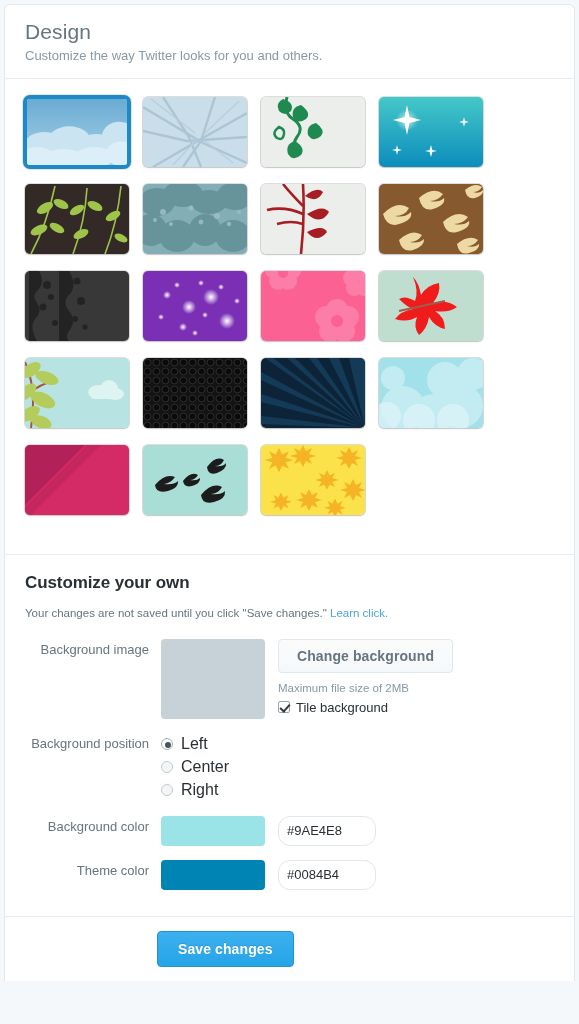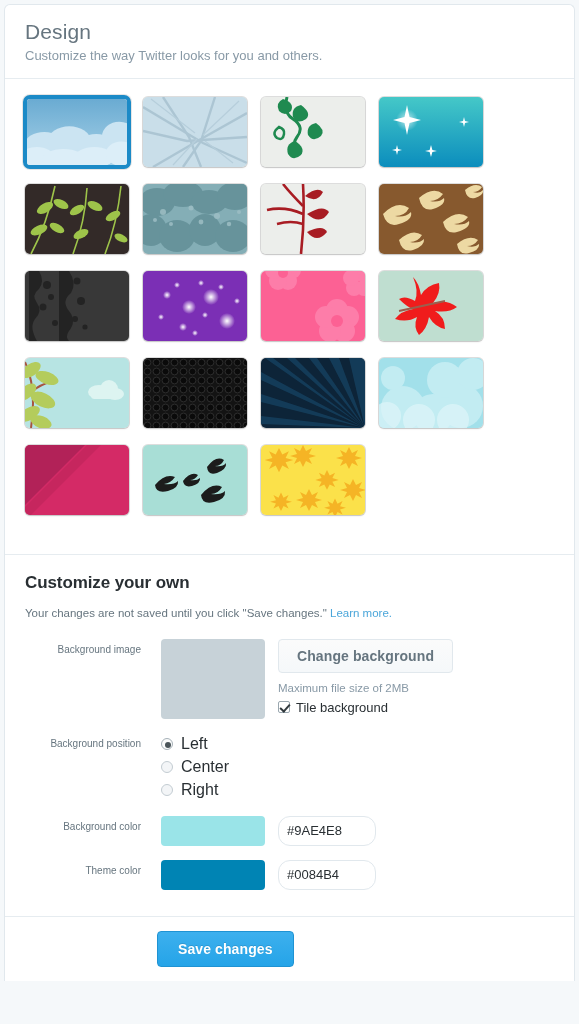--- a/index.html
+++ b/index.html
@@ -96,22 +96,22 @@
   
   .divider { border-top: 1px solid #e6ecf0; }
   .form-row {
     display: flex;
     align-items: flex-start;
     margin-bottom: 14px;
   }
   .form-label {
     width: 136px;
     text-align: right;
-    padding-right: 20px;
-    font-size: 10px;
+    padding-right: 12px;
+    font-size: 13px;
     color: #66757f;
     line-height: 18px;
     padding-top: 2px;
   }
   .form-field { flex: 1; display: flex; align-items: flex-start; }
 
   .bg-preview {
     width: 104px;
     height: 80px;
     background: #c7d2d8;
@@ -680,21 +680,21 @@
               </div>
             </div>
           </div>
         </div>
     </div>
 
     <div class="divider"></div>
 
     <div class="section">
       <h2 class="section-title">Customize your own</h2>
-      <p class="note"><span>Your changes are not saved until you click "Save changes." </span><a class="learn-link" href="#">Learn more.</a></p>
+      <p class="note"><span>Your changes are not saved until you click "Save changes." </span><a class="learn-link" href="#">Learn click.</a></p>
 
       <div class="form-row">
         <div class="form-label">Background image</div>
         <div class="form-field">
           <div class="bg-preview" id="bg-preview" style="background: rgb(199, 210, 216);"></div>
           <div class="bg-right">
             <div class="btn-secondary">Change background</div>
             <div class="hint">Maximum file size of 2MB</div>
             <label class="check-line">
               <span class="checkbox checked" id="tile-checkbox"></span>

